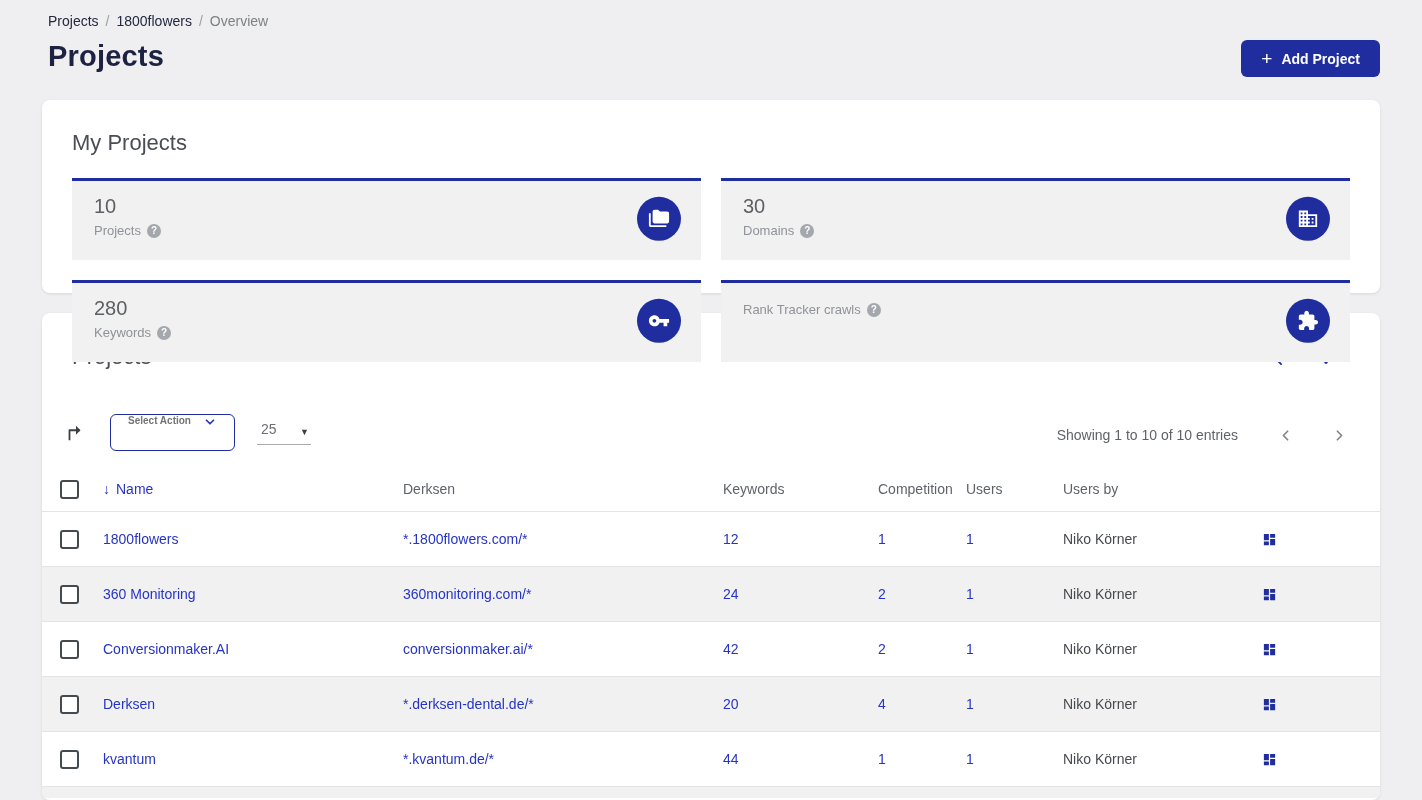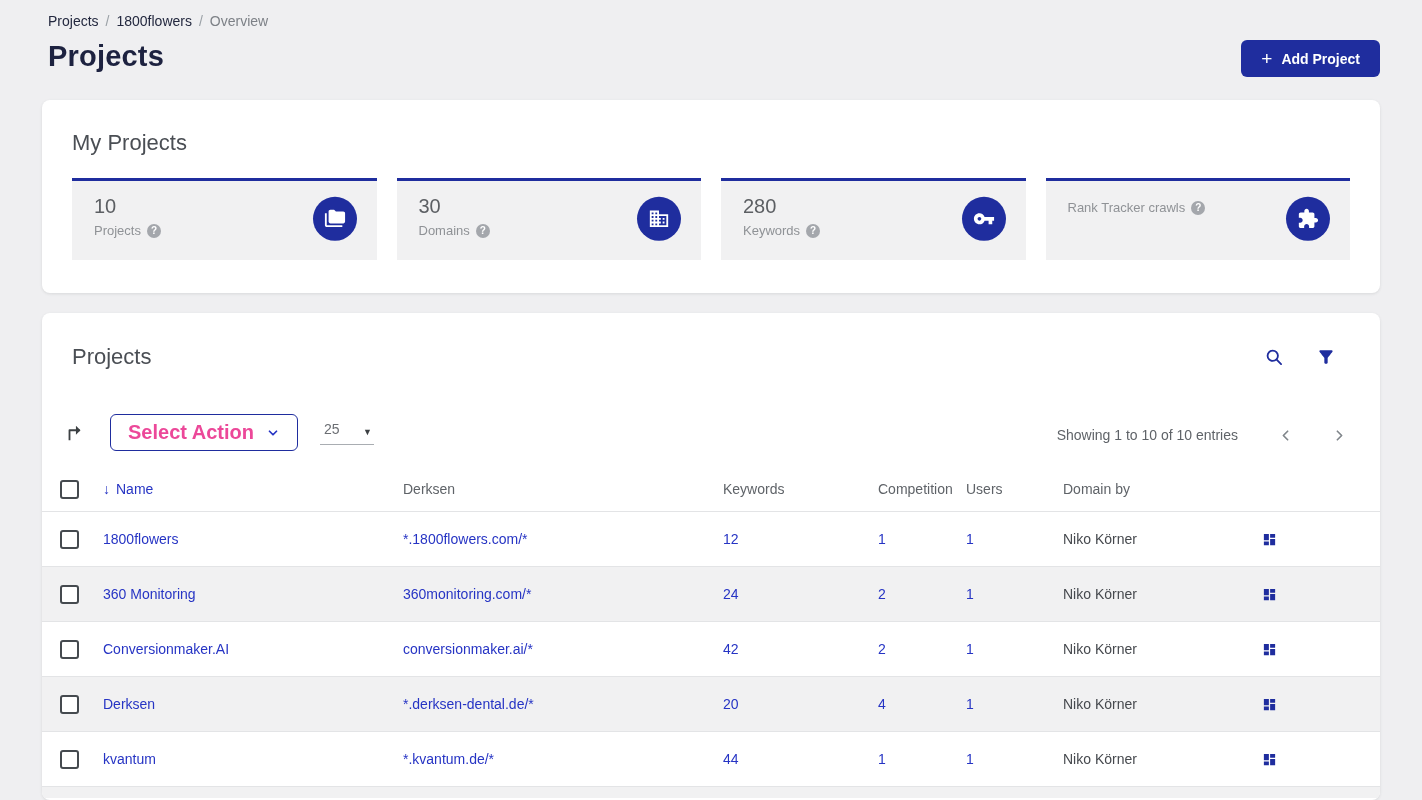--- a/index.html
+++ b/index.html
@@ -21,21 +21,21 @@
     height:37px; padding:0 20px; display:flex; align-items:center; gap:9px; cursor:pointer;
   }
   .btn-primary .plus { font-size:19px; font-weight:400; line-height:1; }
 
   .card {
     background:#fff; border-radius:8px; margin:0 42px;
     box-shadow:0 1px 3px rgba(60,64,67,.12);
   }
   .stats-card { margin-top:23px; height:193px; padding:30px 30px 0 30px; }
   .section-title { font-size:22px; font-weight:400; color:#4a4e54; }
-  .stats-row { display:grid; grid-template-columns:repeat(4,1fr); gap:20px; margin-top:22px; }
+  .stats-row { display:grid; grid-template-columns:repeat(2,1fr); gap:20px; margin-top:22px; }
   .stat-tile {
     background:#f1f1f2; border-top:3px solid #1f2d9e; height:82px;
     padding:14px 20px 0 22px; position:relative;
   }
   .stat-value { font-size:20px; color:#5c5f63; }
   .stat-label-row { display:flex; align-items:center; gap:6px; margin-top:5px; }
   .stat-label { font-size:13px; color:#8f9296; }
   .help-badge {
     width:14px; height:14px; border-radius:50%; background:#a4a7ac; color:#fff;
     font-size:10px; font-weight:bold; display:flex; align-items:center; justify-content:center; cursor:pointer;
@@ -49,23 +49,23 @@
 
   .table-card { margin-top:20px; height:487px; padding-top:31px; overflow:hidden; }
   .table-head-row { display:flex; justify-content:space-between; align-items:center; padding:0 44px 0 30px; }
   .head-icons { display:flex; gap:32px; align-items:center; }
   .icon-btn { background:none; border:none; cursor:pointer; padding:0; display:flex; }
   .icon-btn svg { width:20px; height:20px; }
 
   .toolbar { display:flex; align-items:center; margin-top:44px; padding:0 32px 0 22px; }
   .share-icon-btn { background:none; border:none; cursor:pointer; display:flex; margin-right:24px; }
   .btn-outline {
-    background:#fff; border:1.5px solid #1f2d9e; color:#ec4899; border-radius:6px;
-    height:37px; padding:0 17px; font-family:inherit; font-size:20px; font-weight:600;
-    display:flex; align-items:center; gap:12px; cursor:pointer;
+    background:#fff; border:1.5px solid #1f2d9e; color:#737373; border-radius:6px;
+    height:37px; padding:0 17px; font-family:inherit; font-size:10px; font-weight:600;
+    display:flex; align-items:flex-start; gap:12px; cursor:pointer;
   }
   .page-size-select {
     margin-left:22px; width:54px; border-bottom:1px solid #a9adb2;
     display:flex; justify-content:space-between; align-items:flex-end;
     font-size:14px; color:#6b6e73; padding:0 2px 7px 4px; cursor:pointer;
   }
   .page-size-select .caret { font-size:9px; color:#3c4043; }
   .toolbar-right { margin-left:auto; display:flex; align-items:flex-start;margin-top:6px; }
   .showing-text { font-size:14px; color:#5f6368; }
   .pager-btn { background:none; border:none; cursor:pointer; display:flex; padding:0; }
@@ -225,21 +225,21 @@
     <div class="trow header">
       <span class="checkbox"></span>
       <span class="sort-col">
         <span class="sort-arrow">↓</span>
         <span>Name</span>
       </span>
       <span>Derksen</span>
       <span>Keywords</span>
       <span>Competition</span>
       <span>Users</span>
-      <span>Domain by</span>
+      <span>Users by</span>
       <span></span>
     </div>
 
     <div class="trow body">
       <span class="checkbox"></span>
       <span class="cell-link">1800flowers</span>
       <span class="cell-link">*.1800flowers.com/*</span>
       <span class="cell-link">12</span>
       <span class="cell-link">1</span>
       <span class="cell-link">1</span>

